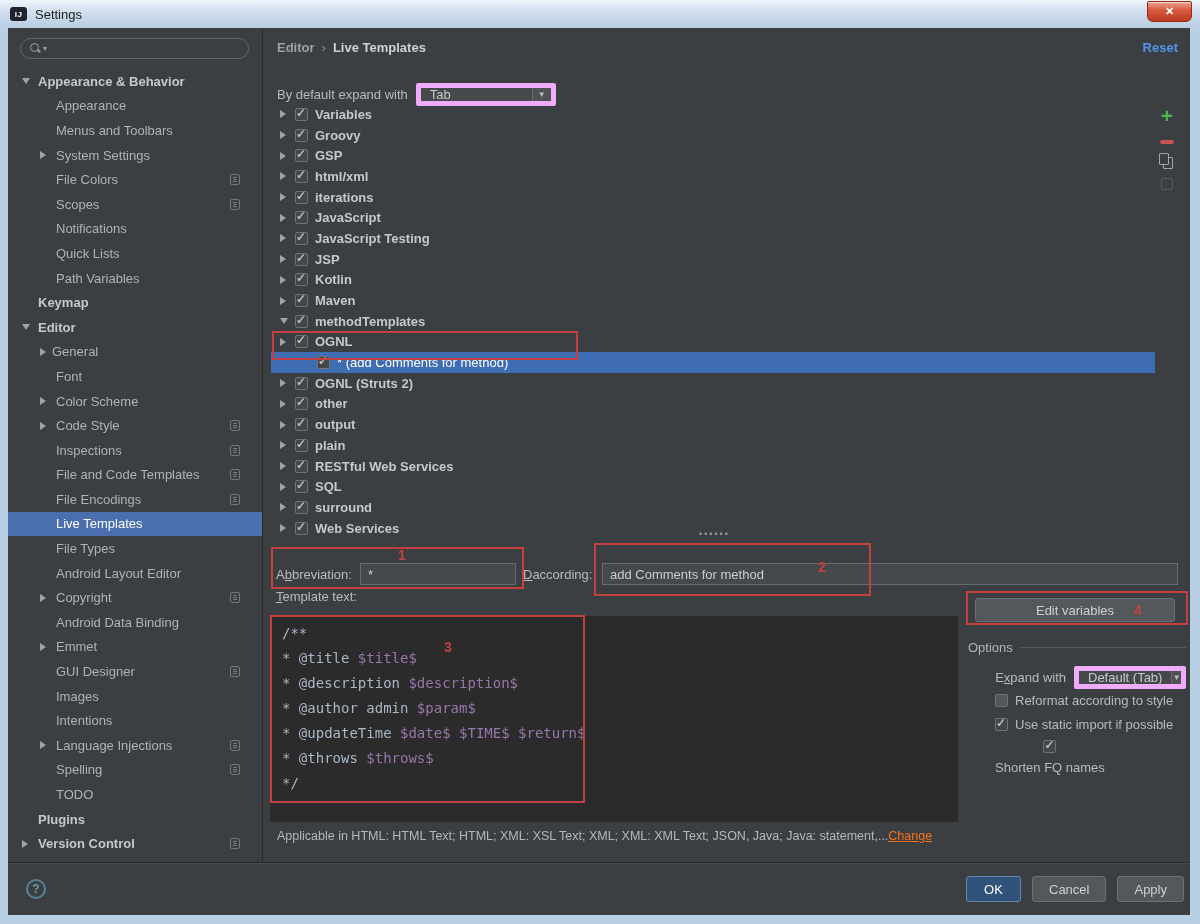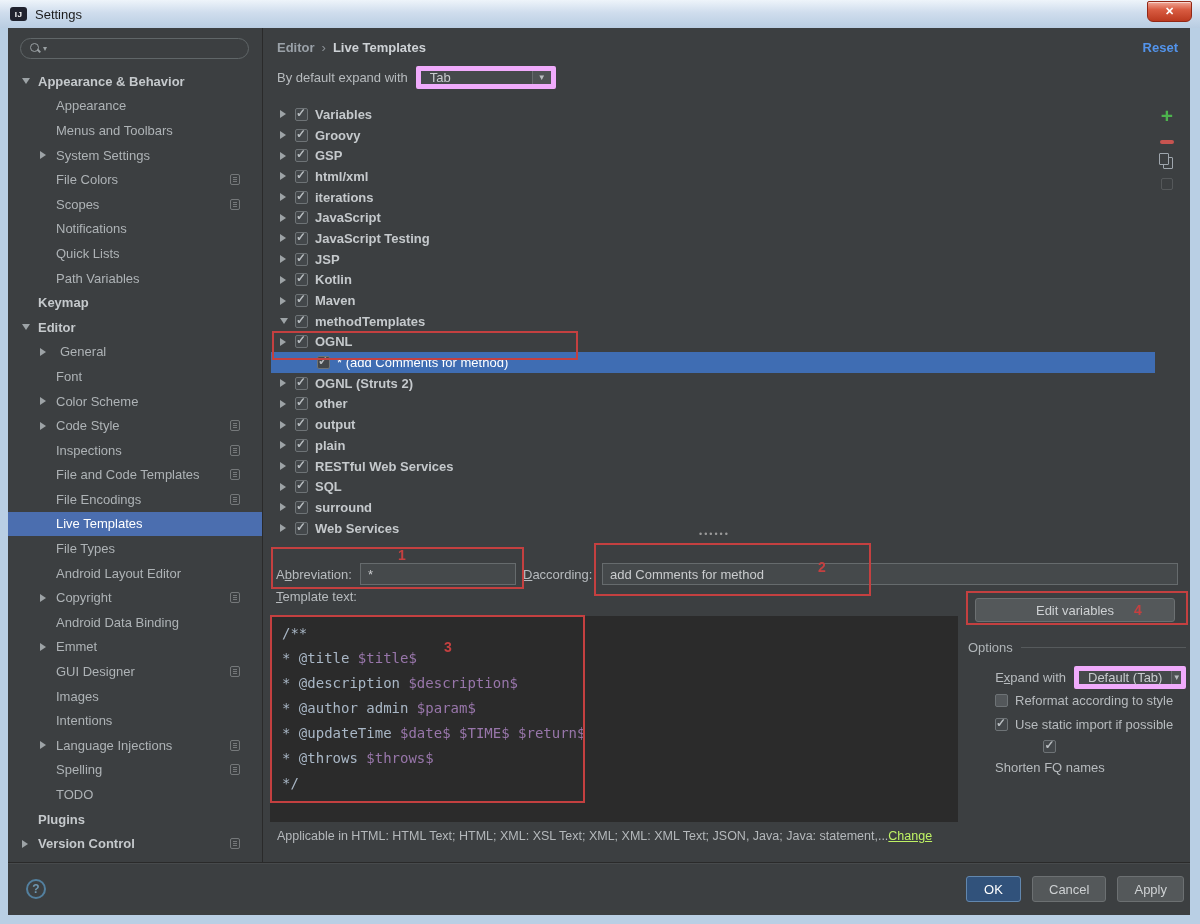--- a/index.html
+++ b/index.html
@@ -36,21 +36,21 @@
   .nav-label { position:absolute; white-space:nowrap; }
   .badge { position:absolute; right:22px; width:10px; height:11px; border:1px solid #888c8e; border-radius:2px; opacity:.75; }
   .badge::after { content:""; position:absolute; left:2px; top:2px; width:4px; height:1px; background:#888c8e; box-shadow:0 2px 0 #888c8e, 0 4px 0 #888c8e; }
 
   
   .main { flex:1; position:relative; min-width:0; }
   .breadcrumb { position:absolute; left:14px; top:12px; font-weight:bold; color:#9aa1a8; }
   .breadcrumb .cur { color:#ced2d6; }
   .breadcrumb .sep { margin:0 7px; color:#8a9095; font-weight:normal; }
   .reset-link { position:absolute; right:12px; top:12px; color:#5394ec; font-weight:bold; cursor:pointer; }
-  .expand-row { position:absolute; left:14px; top:38px; display:flex; align-items:center; gap:8px; color:#b7bbbe; }
+  .expand-row { position:absolute; left:14px; top:55px; display:flex; align-items:center; gap:8px; color:#b7bbbe; }
   .combo { height:23px; background:#45494b; border:5px solid #f0abfc; display:flex; align-items:center; border-radius:2px; }
   .combo .val { padding:0 9px; color:#c8cbce; flex:1; white-space:nowrap; }
   .combo .arr { width:19px; align-self:stretch; border-left:1px solid #666b6d; background:#4e5254;
     display:flex; align-items:center; justify-content:center; color:#b9bdc0; font-size:8px; }
 
   
   .tree { position:absolute; left:8px; top:76px; width:884px; height:435px; }
   .tree-row { height:20.7px; position:relative; display:flex; align-items:center; color:#c5c9cc; font-weight:bold; }
   .tree-row.selected { background:#3f6db3; color:#fff; font-weight:normal; }
   .cb { position:absolute; width:13px; height:13px; background:#43474a; border:1px solid #6e7376; border-radius:2px; }
@@ -83,21 +83,21 @@
   .edit-vars { position:absolute; left:712px; top:570px; width:200px; height:24px; }
 
   .options-hdr { position:absolute; left:705px; top:612px; right:4px; display:flex; align-items:center; gap:8px; color:#b0b5b8; }
   .options-hdr::after { content:""; flex:1; height:1px; background:#565a5c; }
   .opt-expand { position:absolute; left:0; top:637px; right:4px; height:24px; display:flex; align-items:center; justify-content:flex-end; gap:8px; }
   .opt-cb-row { position:absolute; display:flex; align-items:center; gap:7px; color:#b7bbbe; }
   .opt-cb-row .cb { position:relative; flex:none; }
   .cb.unchecked-fill { background:#53575a; }
 
   .applicable { position:absolute; left:14px; top:801px; font-size:12.5px; color:#b4b8bb; white-space:nowrap; }
-  .applicable .link { color:#bef264; cursor:pointer;text-decoration:underline; }
+  .applicable .link { color:#f97316; cursor:pointer;text-decoration:underline; }
 
   
   .bottombar { height:53px; border-top:1px solid #2a2a2a; box-shadow:inset 0 1px 0 #474a4c; position:relative; flex:none; }
   .help-btn { position:absolute; left:18px; top:16px; width:20px; height:20px; border-radius:50%;
     border:2px solid #53809f; color:#6f97b2; font-weight:bold; font-size:12px;
     display:flex; align-items:center; justify-content:center; }
   .btns { position:absolute; right:6px; top:13px; display:flex; gap:11px; }
   .btns .btn { height:26px; padding:0 16px; min-width:55px; }
   .btn.primary { background:#31527b; border-color:#6287ae; color:#fff; }
 
@@ -165,21 +165,21 @@
             </div>
             <div class="nav-item bold">
               <span class="nav-label" style="left: 30px;">Keymap</span>
             </div>
             <div class="nav-item bold">
               <span class="tri-down" style="left: 14px;"></span>
               <span class="nav-label" style="left: 30px;">Editor</span>
             </div>
             <div class="nav-item">
               <span class="tri-right" style="left: 32px;"></span>
-              <span class="nav-label" style="left: 52px;">General</span>
+              <span class="nav-label" style="left: 44px;">General</span>
             </div>
             <div class="nav-item">
               <span class="nav-label" style="left: 48px;">Font</span>
             </div>
             <div class="nav-item">
               <span class="tri-right" style="left: 32px;"></span>
               <span class="nav-label" style="left: 48px;">Color Scheme</span>
             </div>
             <div class="nav-item">
               <span class="tri-right" style="left: 32px;"></span>

